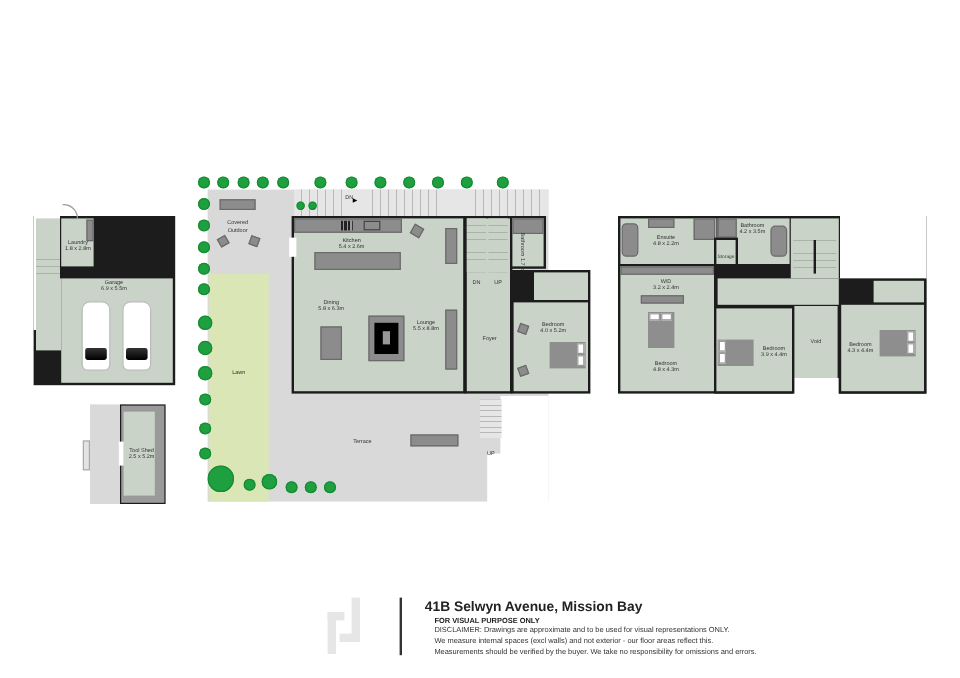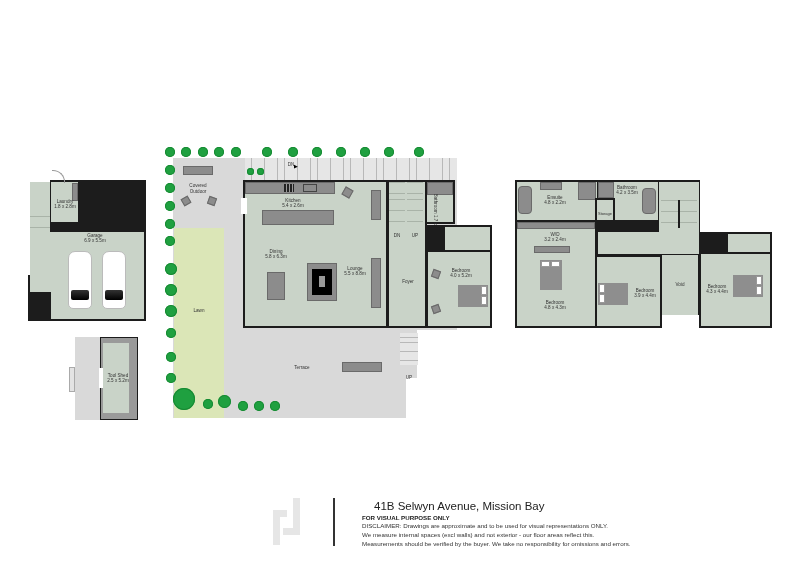--- a/index.html
+++ b/index.html
@@ -11,21 +11,21 @@
   .lawn { position:absolute; background:#dbe6b7; }
   .lbl { position:absolute; font-size:4.6px; color:#333; text-align:center; line-height:5.5px; white-space:nowrap; }
   .furn { position:absolute; background:#8c8c8c; border:0.6px solid #6a6a6a; box-sizing:border-box; }
   .tree { position:absolute; border-radius:50%; background:#1fa040; box-shadow: inset 0 0 0 1px #178a33; }
   .stairs { position:absolute; background: repeating-linear-gradient(0deg,#c9d3c8 0 5px,#a9b3a8 5px 5.6px); }
   .stairs-v { position:absolute; background: repeating-linear-gradient(90deg,#e6e6e6 0 6px,#b8b8b8 6px 6.6px); }
   .car { position:absolute; background:#ffffff; border-radius:7px 7px 5px 5px; border:0.6px solid #bbb; box-sizing:border-box; }
   .car .glass { position:absolute; left:2px; right:2px; background:linear-gradient(#333,#000); border-radius:2px; }
   .bed { position:absolute; background:#8e8e8e; }
   .pillow { position:absolute; background:#fff; border:0.5px solid #999; box-sizing:border-box; }
-  .footer-title { position:absolute; left:374px; top:500px; font-size:11.5px; font-weight:normal; color:#222; }
+  .footer-title { position:absolute; left:354px; top:500px; font-size:11.5px; font-weight:bold; color:#222; }
   .footer-sub { position:absolute; left:362px; top:514px; font-size:6.2px; font-weight:bold; color:#222; }
   .footer-line { position:absolute; left:362px; font-size:6.2px; color:#333; white-space:nowrap; }
   .logo-bar { position:absolute; background:#e6e6e6; }
 </style>
 </head>
 <body>
 
 <div>
 
   <div class="wall" style="left:28px;top:180px;width:118px;height:141px;"></div>

